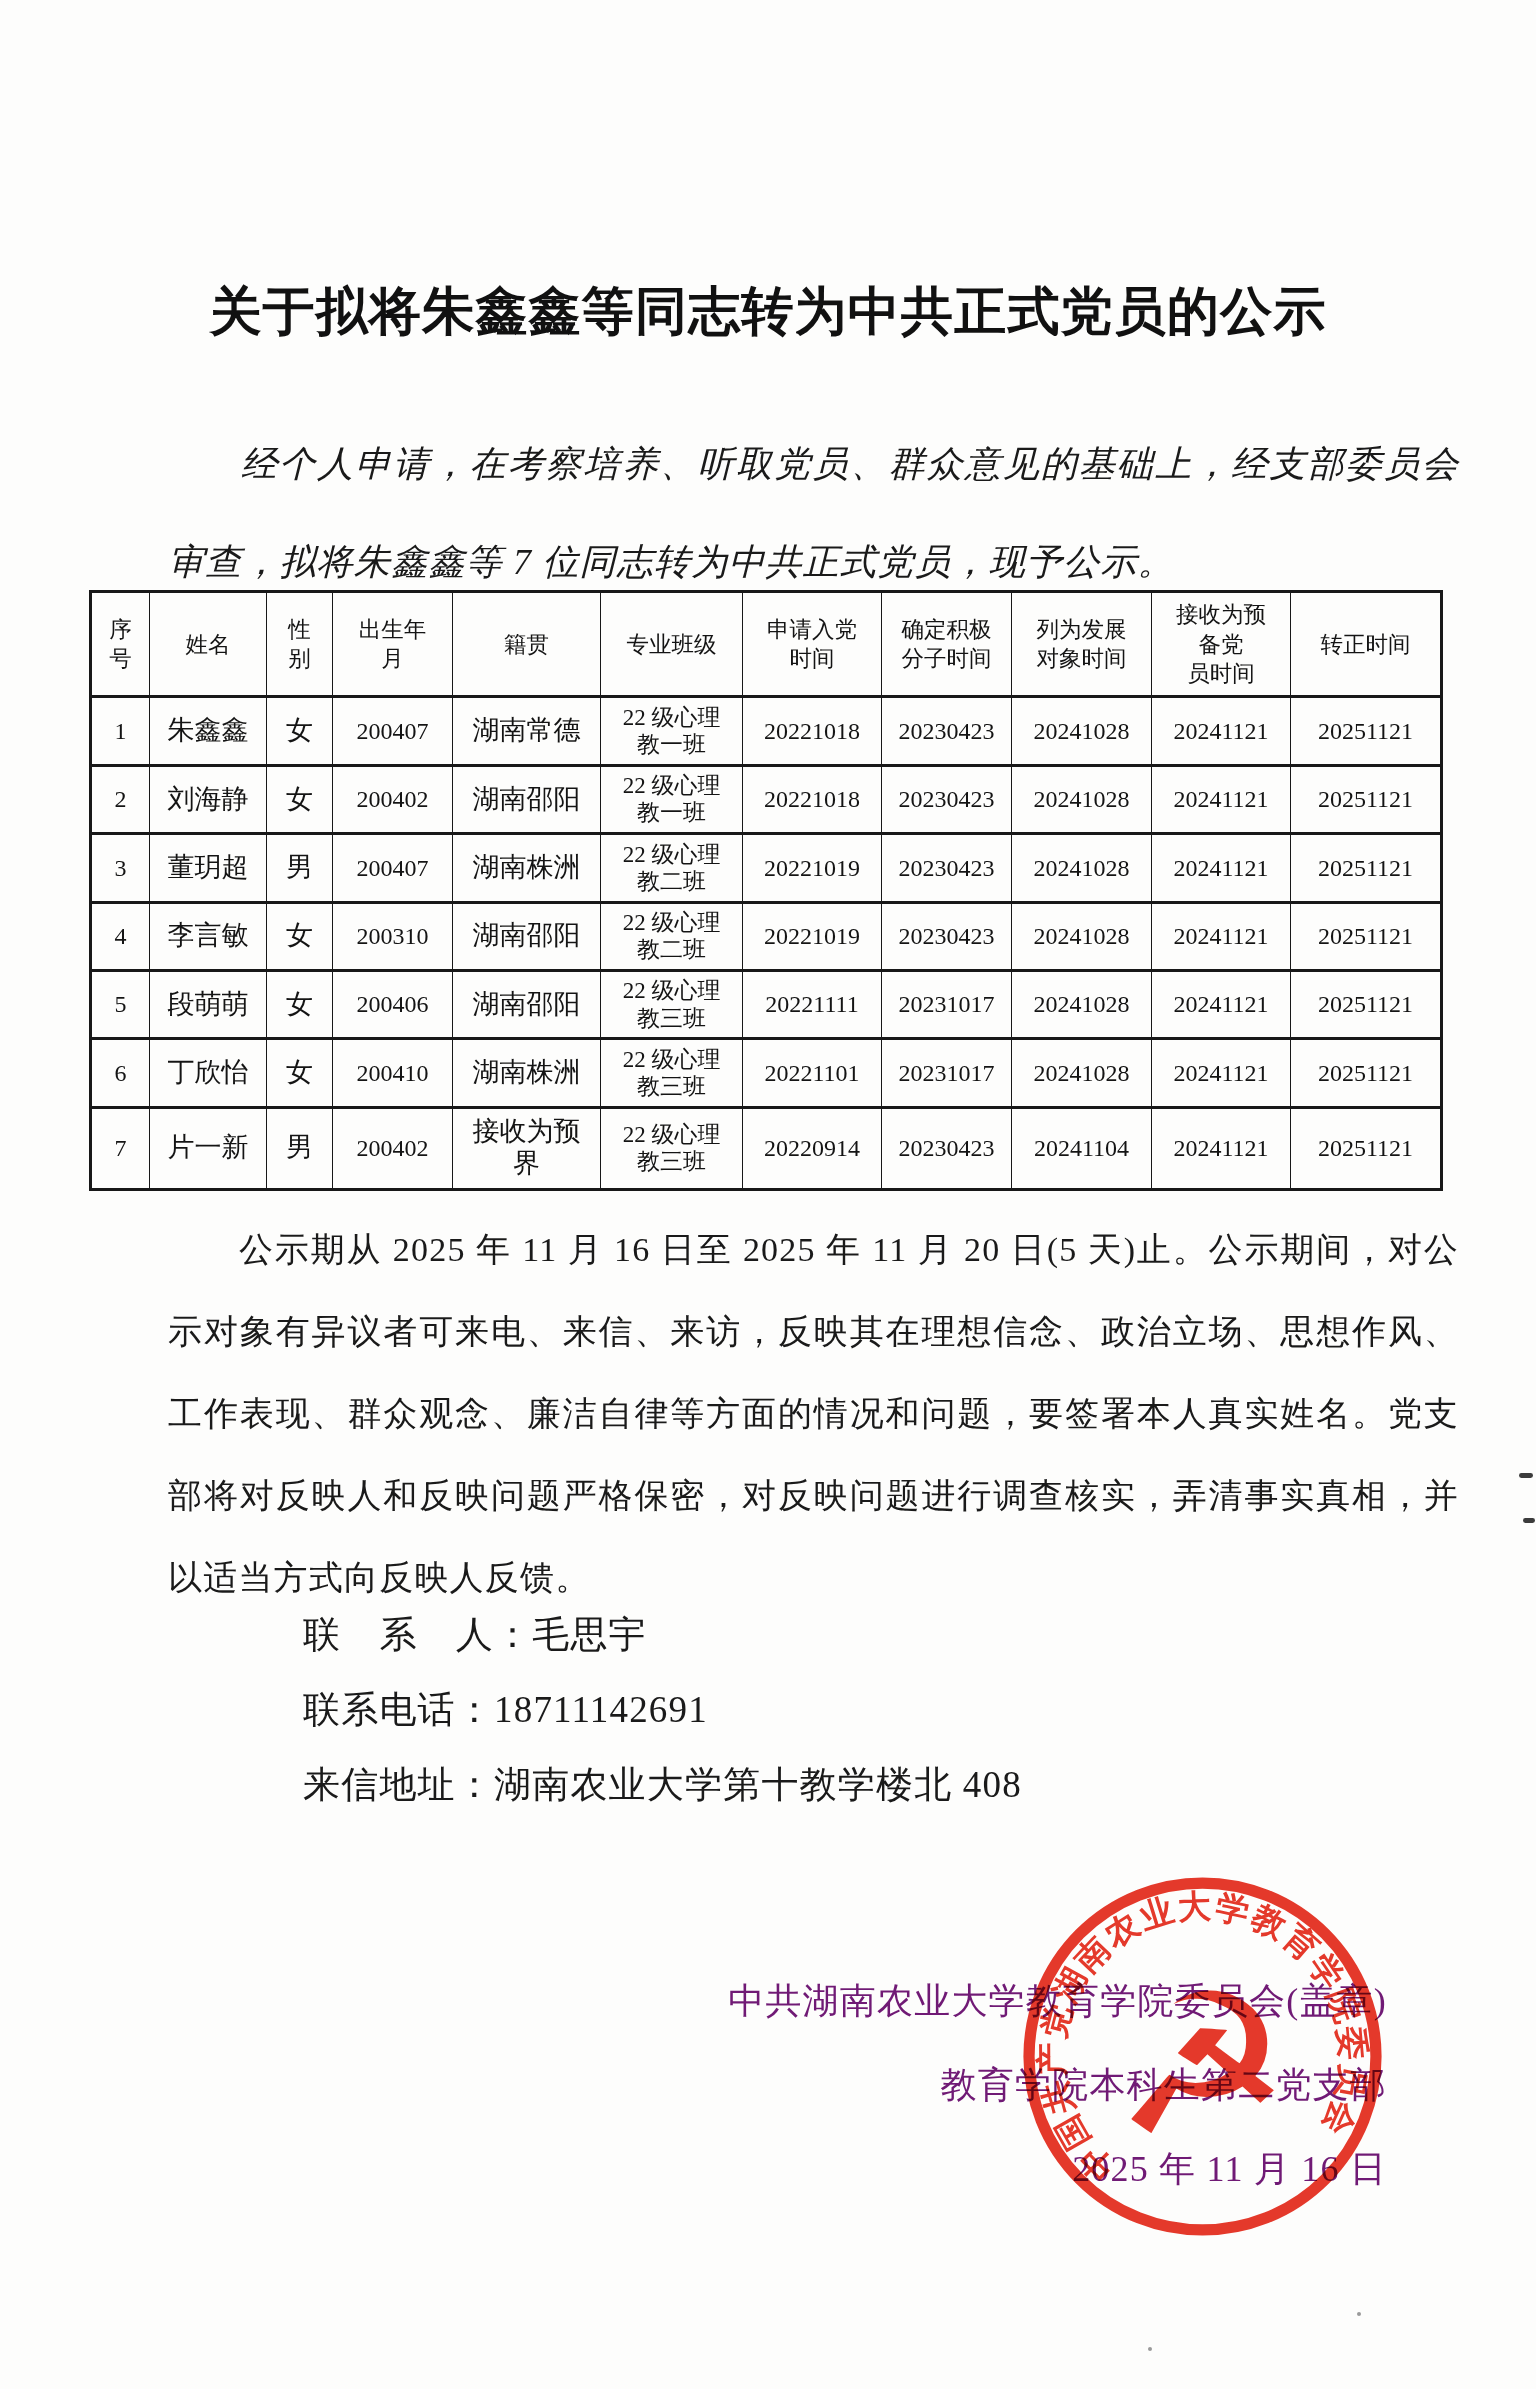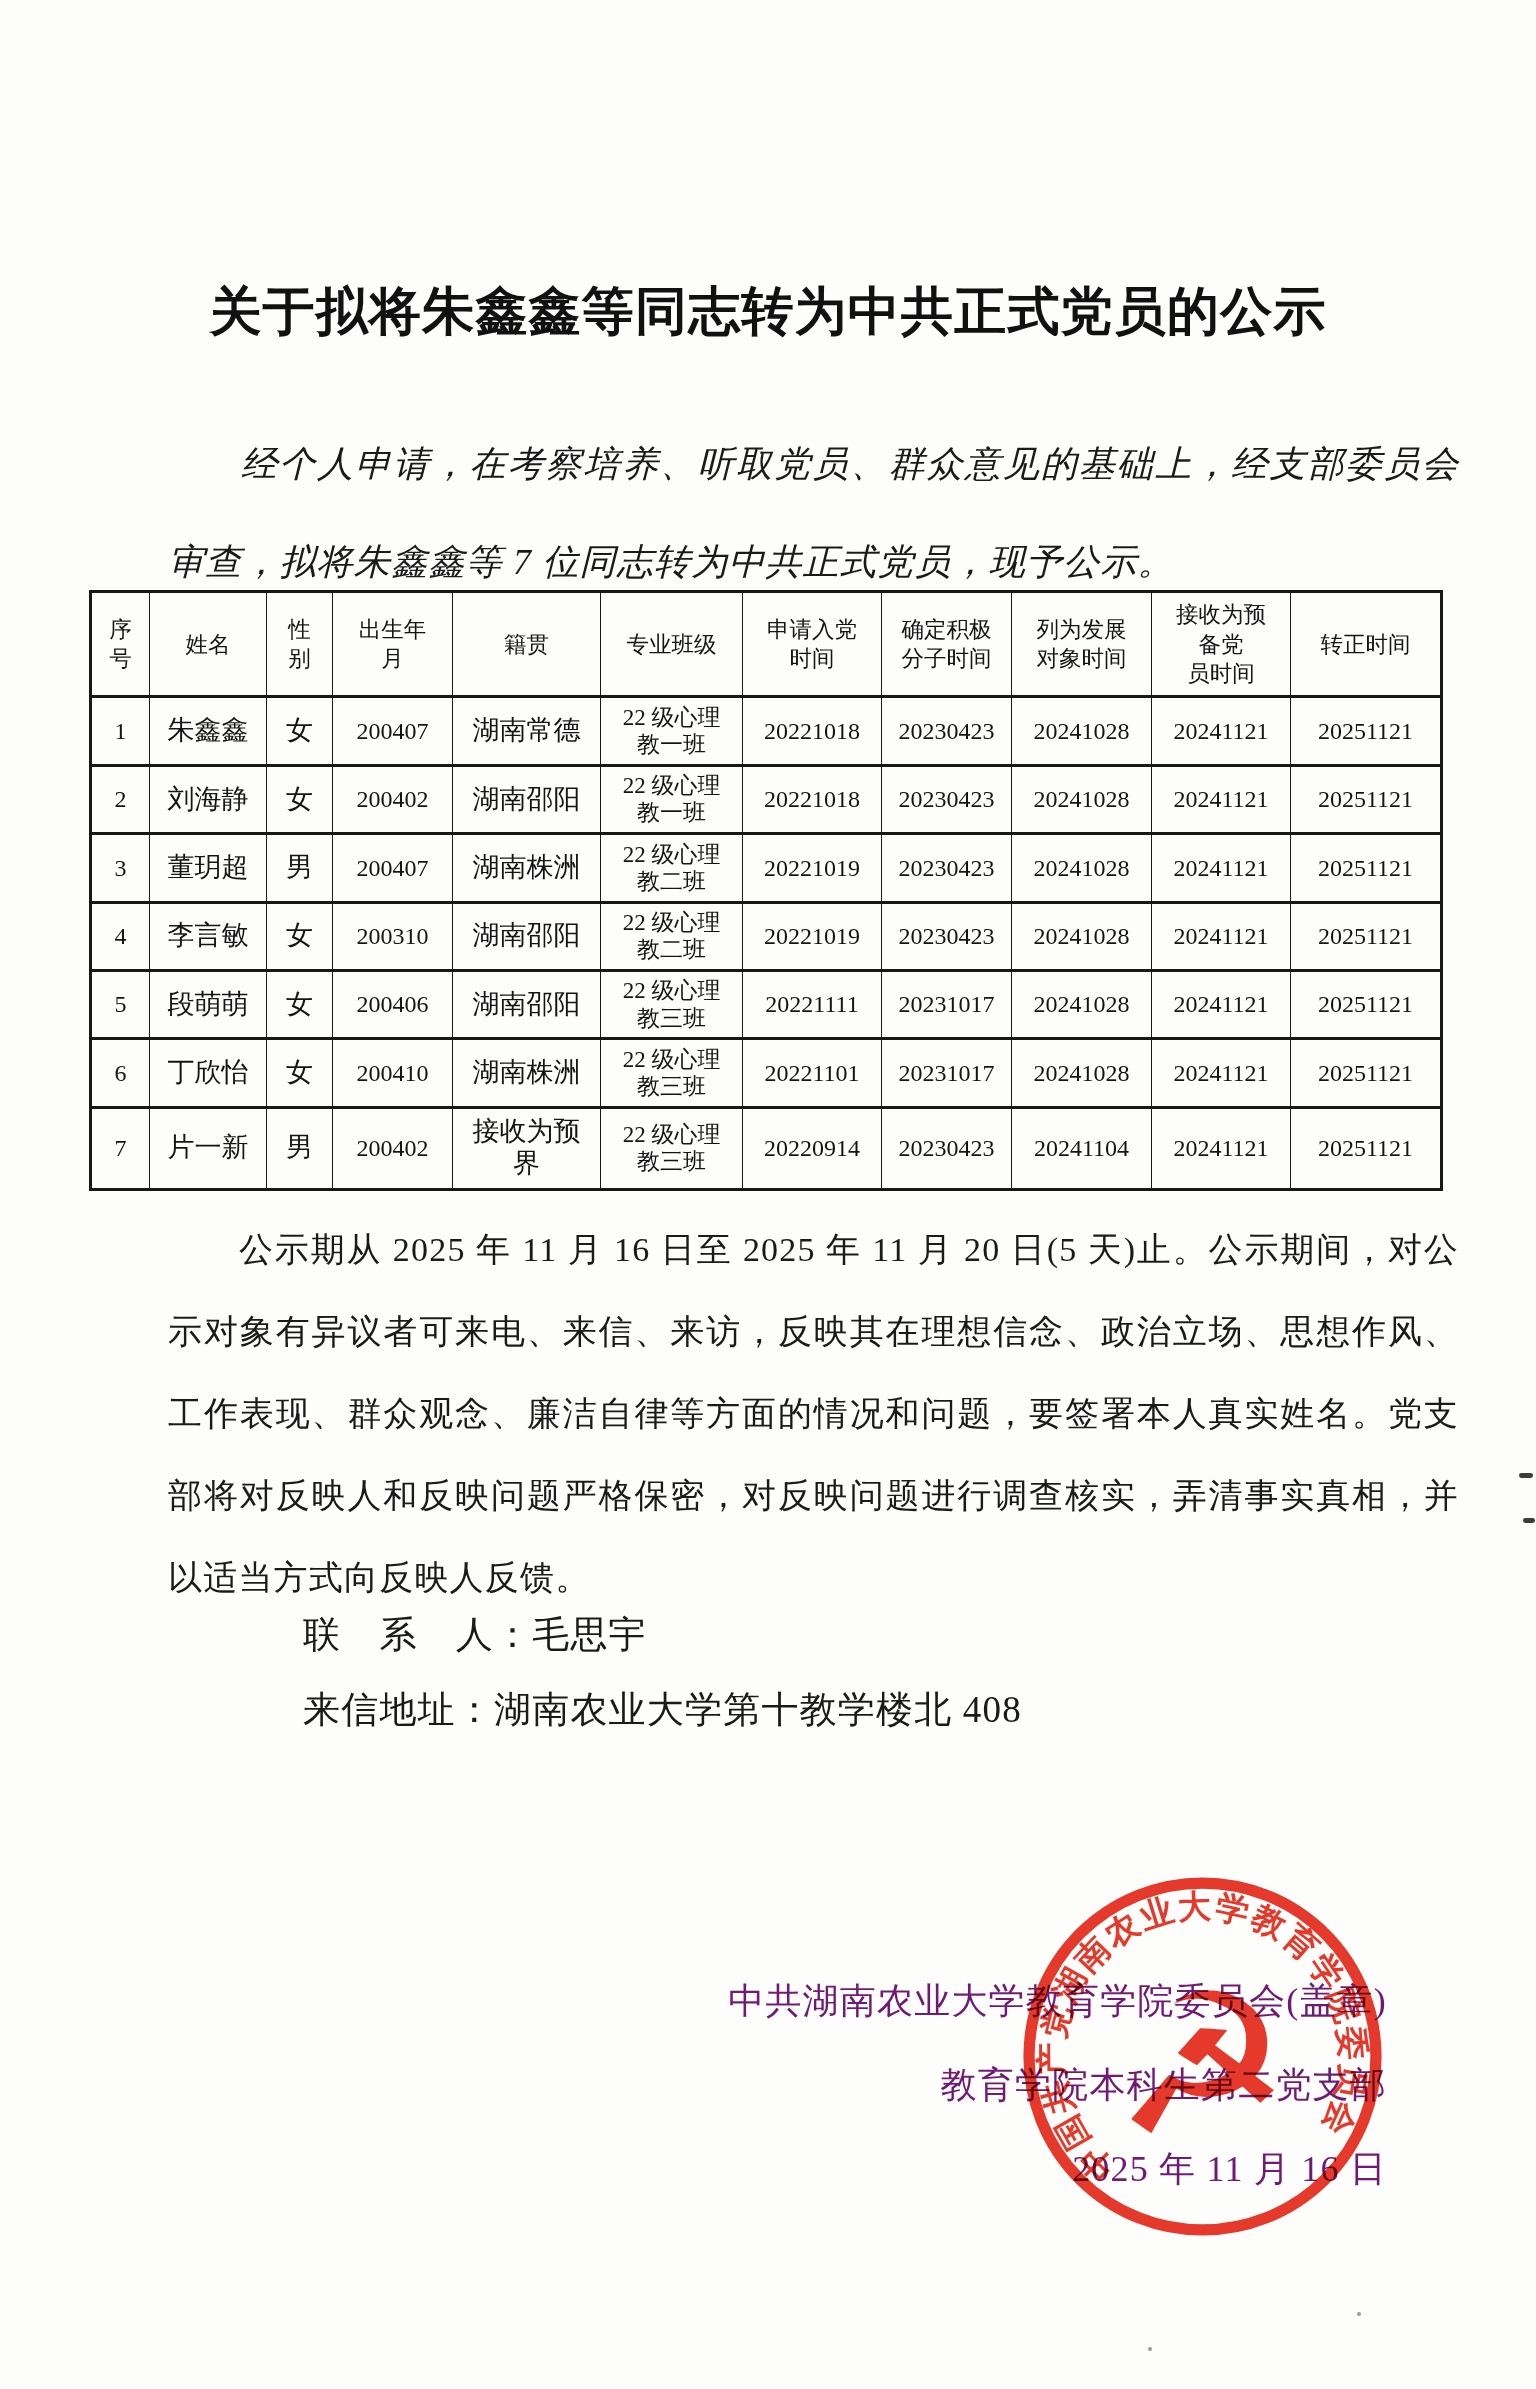--- a/index.html
+++ b/index.html
@@ -204,20 +204,21 @@
           <td>20241121</td>
           <td>20251121</td>
         </tr>
       </tbody>
   </table>
 
   <div class="para para-notice">公示期从 2025 年 11 月 16 日至 2025 年 11 月 20 日(5 天)止。公示期间，对公示对象有异议者可来电、来信、来访，反映其在理想信念、政治立场、思想作风、工作表现、群众观念、廉洁自律等方面的情况和问题，要签署本人真实姓名。党支部将对反映人和反映问题严格保密，对反映问题进行调查核实，弄清事实真相，并以适当方式向反映人反馈。</div>
 
   <div class="contact">
     <div class="c-line">联　系　人：毛思宇</div>
+    <div class="c-line">联系电话：18711142691</div>
     <div class="c-line">来信地址：湖南农业大学第十教学楼北 408</div>
   </div>
 
   <div class="signature">
     <div class="sig-line">中共湖南农业大学教育学院委员会(盖章)</div>
     <div class="sig-line">教育学院本科生第二党支部</div>
     <div class="sig-line">2025 年 11 月 16 日</div>
   </div>
 
   <svg class="seal" viewBox="0 0 630 630">

